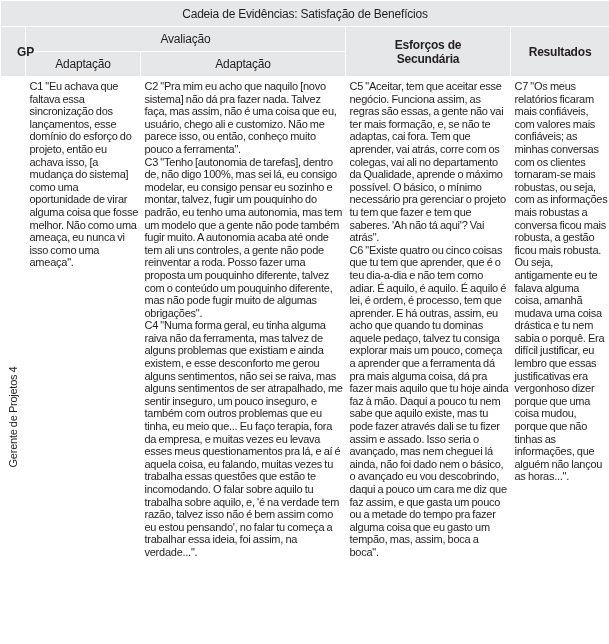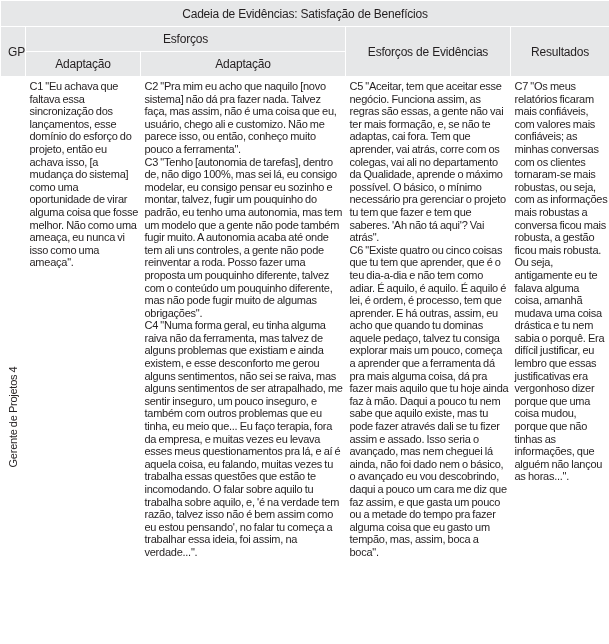--- a/index.html
+++ b/index.html
@@ -5,24 +5,24 @@
   html, body { margin: 0; padding: 0; background: #ffffff; }
   body { width: 609px; height: 644px; overflow: hidden; font-family: "Liberation Sans", sans-serif; color: #231f20; }
   table { border-collapse: collapse; width: 609px; table-layout: fixed; }
   col.c-gp { width: 25px; }
   col.c-pri { width: 115px; }
   col.c-sec { width: 205px; }
   col.c-esf { width: 165px; }
   col.c-res { width: 99px; }
   thead th {
     background: #e6e7e8; font-weight: normal; font-size: 12px; color: #231f20;
-    border: 1px solid #ffffff; padding: 0 7px; text-align: center; letter-spacing: -0.2px;
+    border: 1px solid #ffffff; padding: 0 16px; text-align: center; letter-spacing: -0.2px;
   }
   th.title { height: 25px; }
-  th.tall { height: 49px; }
+  th.tall { height: 49px; font-weight: bold; }
   th.sub { height: 24px; }
   tbody td {
     vertical-align: top; font-size: 11px; line-height: 12.6px; padding: 3px 2px 3px 4px;
     letter-spacing: -0.25px; word-spacing: -0.5px;
   }
   tbody tr { border-bottom: 1.5px solid #8a8b8c; }
   td.gp-cell { position: relative; padding: 0; height: 569px; }
   .vlabel {
     position: absolute; left: 50%; top: 340px; transform: translate(-50%, -50%) rotate(-90deg);
     white-space: nowrap; font-size: 11px;
@@ -39,22 +39,22 @@
       <col class="c-sec">
       <col class="c-esf">
       <col class="c-res">
   </colgroup>
   <thead>
     <tr>
       <th class="title" colspan="5">Cadeia de Evidências: Satisfação de Benefícios</th>
     </tr>
     <tr>
       <th class="tall" rowspan="2">GP</th>
-      <th class="sub" colspan="2">Esforços</th>
-      <th class="tall" rowspan="2">Esforços de Evidências</th>
+      <th class="sub" colspan="2">Avaliação</th>
+      <th class="tall" rowspan="2">Esforços de Secundária</th>
       <th class="tall" rowspan="2">Resultados</th>
     </tr>
     <tr>
       <th class="sub">Adaptação</th>
       <th class="sub">Adaptação</th>
     </tr>
   </thead>
   <tbody>
     <tr>
       <td class="gp-cell">

